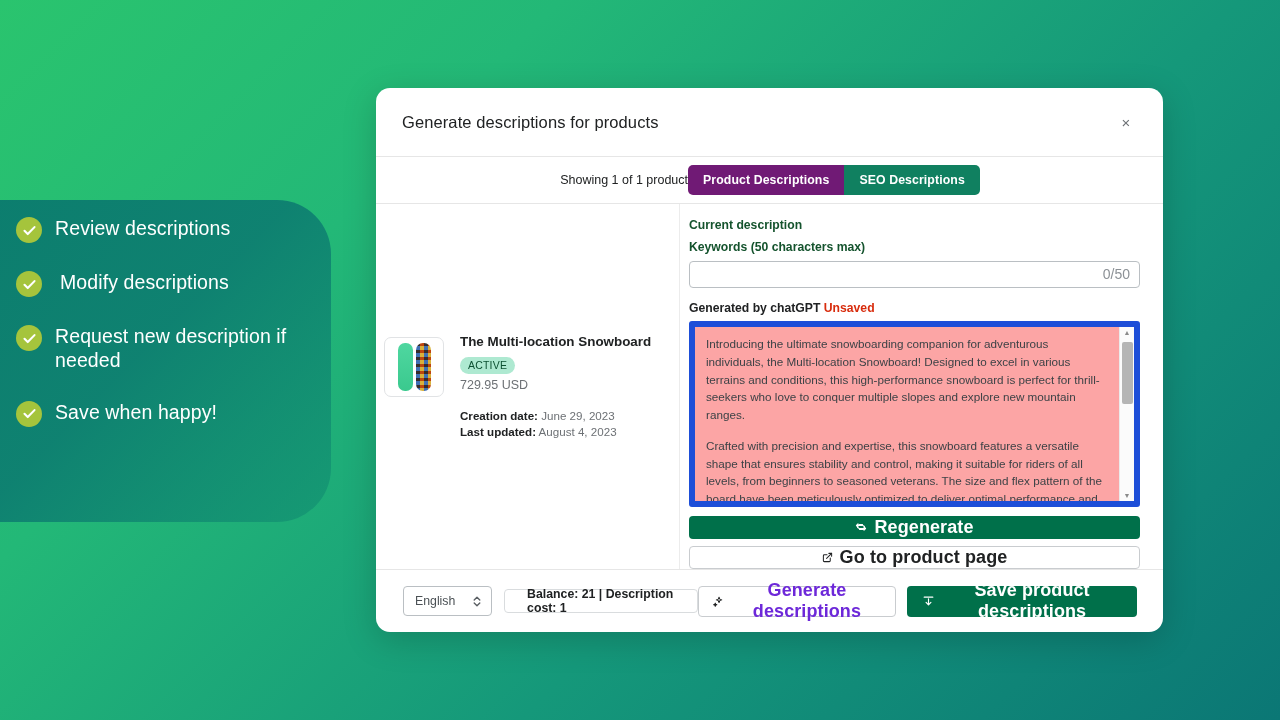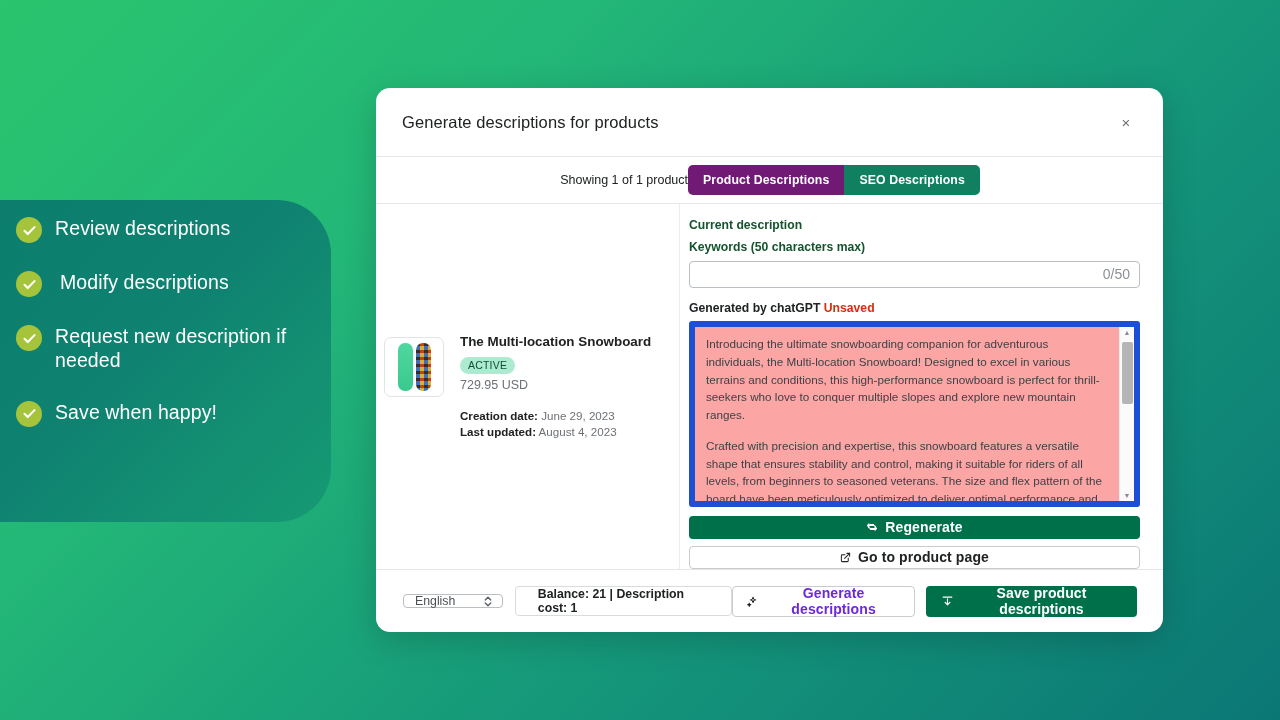--- a/index.html
+++ b/index.html
@@ -246,21 +246,21 @@
   .sb-thumb {
     position: absolute;
     top: 6px; left: 2px;
     width: 11px; height: 62px;
     background: #b5b5b5;
     border-radius: 2px;
   }
 
   .btn {
     border-radius: 4px;
-    font-size: 14px;
+    font-size: 18px;
     font-weight: bold;
     cursor: pointer;
     display: flex;
     align-items: center;
     justify-content: center;
     gap: 7px;
     letter-spacing: 0.1px;
   }
   .btn-regenerate {
     margin-top: 9px;
@@ -284,34 +284,34 @@
     height: 63px;
     border-top: 1px solid #e6e6e6;
     display: flex;
     align-items: center;
     justify-content: space-between;
     padding: 0 26px 0 27px;
     flex: 0 0 auto;
   }
   .footer-left { display: flex; align-items: center; gap: 12px; }
   .lang-select {
-    width: 108px; height: 14px;
+    width: 108px; height: 30px;
     border: 1px solid #babfc3;
     border-radius: 4px;
     background: #fff;
     display: flex;
     align-items: center;
     justify-content: space-between;
     padding: 0 9px 0 11px;
     font-size: 12.3px;
     color: #4b5155;
     cursor: pointer;
   }
   .balance-pill {
-    height: 30px;
+    height: 24px;
     border: 1px solid #d9dcde;
     border-radius: 4px;
     background: #fff;
     display: flex; align-items: center; justify-content: center;
     padding: 0 22px;
     font-size: 12.3px;
     font-weight: bold;
     color: #202223;
   }
   .footer-right { display: flex; align-items: center; gap: 11px; }

